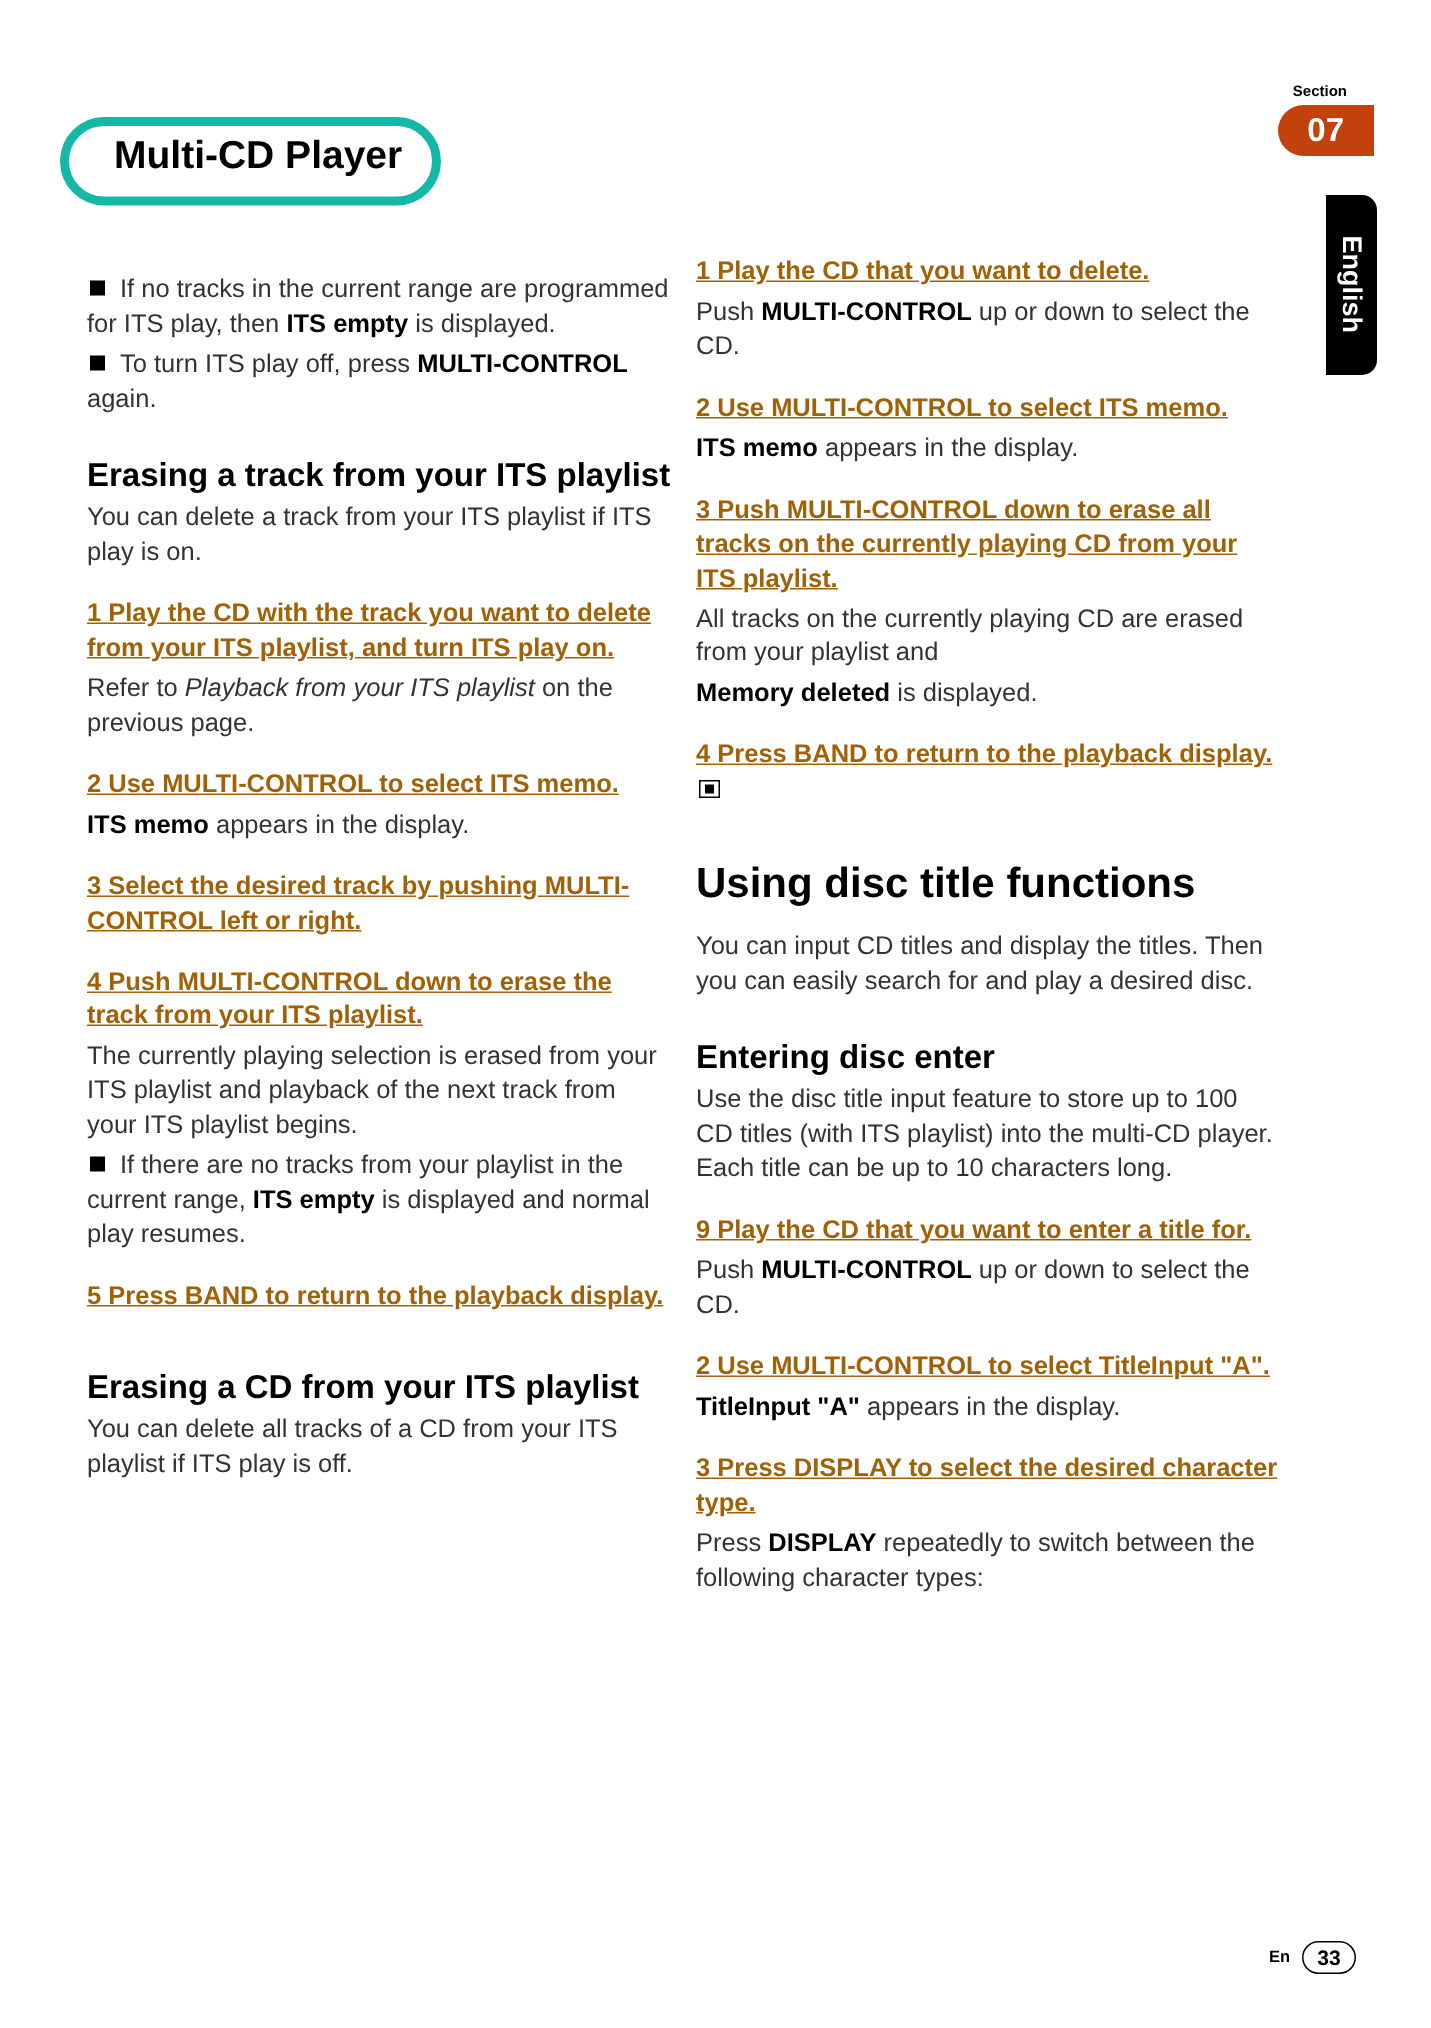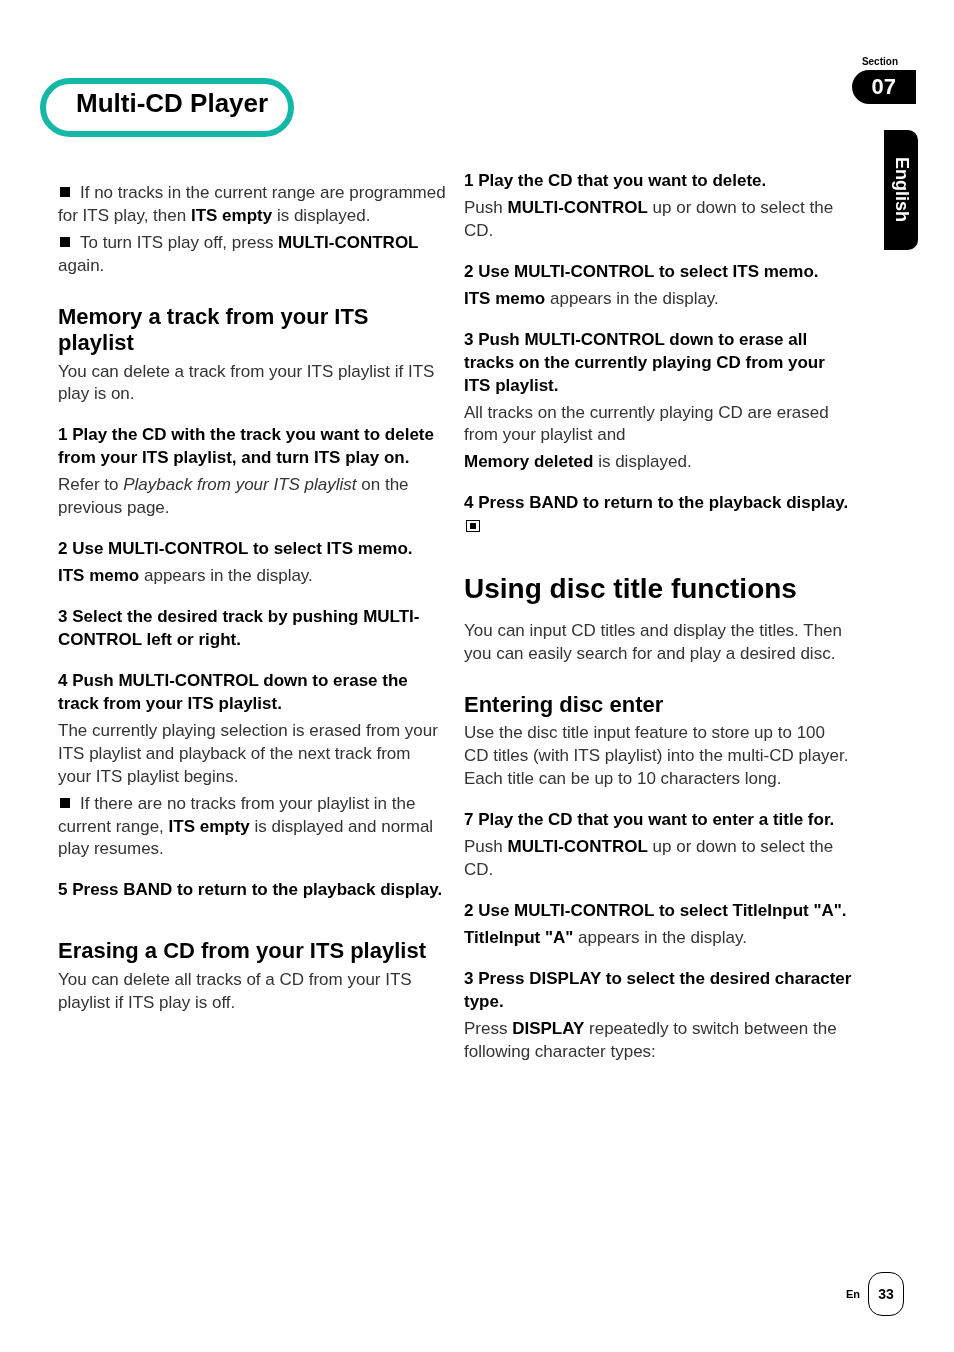--- a/index.html
+++ b/index.html
@@ -7,36 +7,36 @@
     width: 954px;
     height: 1352px;
     background: #fff;
     font-family: Arial, Helvetica, sans-serif;
     color: #000;
     position: relative;
   }
   .header { position: absolute; top: 28px; left: 0; right: 0; height: 60px; }
   .header-bubble-left { position: absolute; top: 50px; left: 40px; border: 6px solid #14b8a6; border-radius: 30px; padding: 4px 20px 12px 30px; font-weight: 900; font-size: 26px; }
   .section-label { position: absolute; top: 28px; right: 56px; font-size: 10px; font-weight: 700; text-align: right; }
-  .section-badge { position: absolute; top: 42px; right: 38px; background: #000000; color: #fff; border-radius: 20px 0 0 20px; padding: 4px 20px 4px 20px; font-weight: 900; font-size: 22px; }
+  .section-badge { position: absolute; top: 42px; right: 38px; background: #c2410c; color: #fff; border-radius: 20px 0 0 20px; padding: 4px 20px 4px 20px; font-weight: 900; font-size: 22px; }
   .english-tab { position: absolute; top: 130px; right: 36px; width: 34px; height: 120px; background: #000; color: #fff; writing-mode: vertical-rl; text-align: center; font-weight: 700; font-size: 18px; border-radius: 0 10px 10px 0; display: flex; align-items: center; justify-content: center; }
   .columns { position: absolute; top: 170px; left: 58px; right: 100px; bottom: 100px; display: flex; gap: 16px; }
   .col { flex: 1; font-size: 17px; line-height: 1.35; color: #333; }
   .col p { margin-bottom: 4px; }
   .bullet { display: inline-block; width: 10px; height: 10px; background: #000; margin-right: 10px; margin-left: 2px; position: relative; top: -1px; }
   .h2 { font-weight: 900; font-size: 22px; color: #000; margin-top: 26px; margin-bottom: 4px; line-height: 1.2; }
   .h1 { font-weight: 900; font-size: 28px; color: #000; margin-top: 32px; margin-bottom: 12px; }
-  .step { font-weight: 700; color: #000000; margin-top: 18px; }
+  .step { font-weight: 700; color: #a16207; margin-top: 18px; text-decoration: underline; }
   .b { font-weight: 700; color: #000; }
   .i { font-style: italic; }
   .end-icon { display: inline-block; width: 14px; height: 12px; border: 1px solid #000; position: relative; vertical-align: -1px; margin-left: 2px;}
   .end-icon:after { content: ""; position: absolute; left: 3px; top: 2px; width: 6px; height: 6px; background: #000;}
   .footer { position: absolute; bottom: 36px; right: 50px; display: flex; align-items: center; gap: 8px;}
   .footer .en { font-size: 11px; font-weight: 700;}
-  .footer .pg { width: 36px; height: 44px; border: 1px solid #000; border-radius: 14px; display: flex; align-items: center; justify-content: center; font-weight: 700; font-size: 14px;}
+  .footer .pg { width: 36px; height: 22px; border: 1px solid #000; border-radius: 14px; display: flex; align-items: center; justify-content: center; font-weight: 700; font-size: 14px;}
   .gap-top { margin-top: 12px; }
 </style>
 </head>
 <body>
 
 <div class="header">
   <div class="header-bubble-left">Multi-CD Player</div>
   <div class="section-label">Section</div>
   <div class="section-badge">07</div>
 </div>
@@ -46,21 +46,21 @@
 <div class="columns">
 
   <div class="col">
     <p class="gap-top">
       <span class="bullet"></span><span>If no tracks in the current range are programmed for ITS play, then </span><span class="b">ITS empty</span><span> is displayed.</span>
     </p>
     <p>
       <span class="bullet"></span><span>To turn ITS play off, press </span><span class="b">MULTI-CONTROL</span><span> again.</span>
     </p>
 
-    <div class="h2">Memory a track from your ITS playlist</div>
+    <div class="h2">Erasing a track from your ITS playlist</div>
     <p>You can delete a track from your ITS playlist if ITS play is on.</p>
 
     <p class="step">1    Play the CD with the track you want to delete from your ITS playlist, and turn ITS play on.</p>
     <p><span>Refer to </span><span class="i">Playback from your ITS playlist</span><span> on the previous page.</span></p>
 
     <p class="step">2    Use MULTI-CONTROL to select ITS memo.</p>
     <p><span class="b">ITS memo</span><span> appears in the display.</span></p>
 
     <p class="step">3    Select the desired track by pushing MULTI-CONTROL left or right.</p>
 
@@ -88,21 +88,21 @@
     <p><span class="b">Memory deleted</span><span> is displayed.</span></p>
 
     <p class="step"><span>4    Press BAND to return to the playback display.</span> <span class="end-icon"></span></p>
 
     <div class="h1">Using disc title functions</div>
     <p>You can input CD titles and display the titles. Then you can easily search for and play a desired disc.</p>
 
     <div class="h2">Entering disc enter</div>
     <p>Use the disc title input feature to store up to 100 CD titles  (with ITS playlist) into the multi-CD player. Each title can be up to 10 characters long.</p>
 
-    <p class="step">7    Play the CD that you want to enter a title for.</p>
+    <p class="step">9    Play the CD that you want to enter a title for.</p>
     <p><span>Push </span><span class="b">MULTI-CONTROL</span><span> up or down to select the CD.</span></p>
 
     <p class="step">2    Use MULTI-CONTROL to select TitleInput  "A".</p>
     <p><span class="b">TitleInput  "A"</span><span> appears in the display.</span></p>
 
     <p class="step">3    Press DISPLAY to select the desired character type.</p>
     <p><span>Press </span><span class="b">DISPLAY</span><span> repeatedly to switch between the following character types:</span></p>
   </div>
 </div>
 

